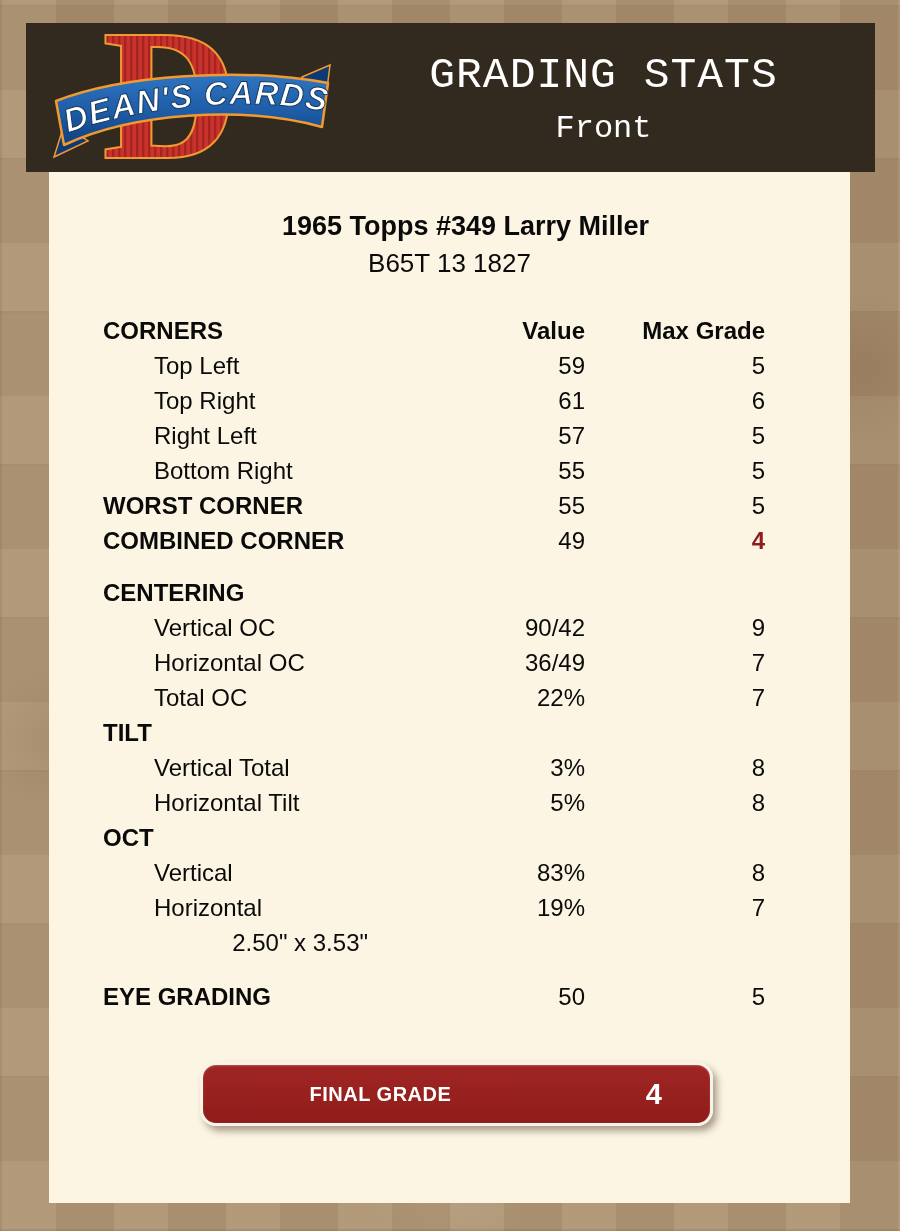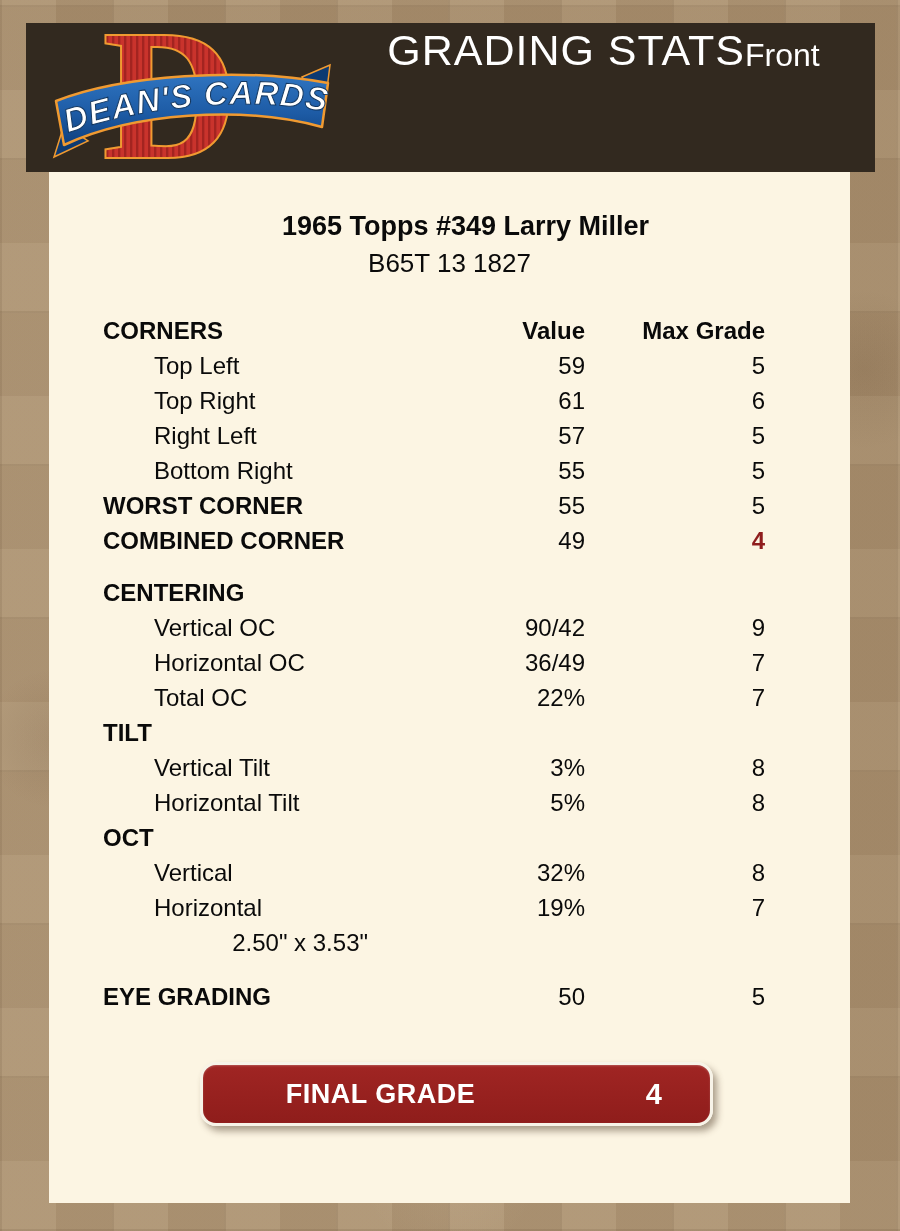--- a/index.html
+++ b/index.html
@@ -20,22 +20,22 @@
     position:absolute;left:49px;top:172px;width:801px;height:1031px;
     background:#fcf5e3;color:#0a0a0a;
   }
   .hdr{
     position:absolute;left:26px;top:23px;width:849px;height:149px;
     background:#32291f;display:flex;align-items:stretch;z-index:2;
   }
   .logo-wrap{width:306px;position:relative;}
   .logo-wrap svg{position:absolute;left:26px;top:4px;}
   .hdr-titles{
-    flex:1;display:flex;align-items:flex-start;justify-content:center;
-    color:#ffffff;padding-top:4px;
+    flex:1;display:flex;flex-direction:column;align-items:center;justify-content:center;
+    color:#ffffff;padding-top:4px;font-family:Liberation Mono, monospace;
   }
   .hdr-title{font-size:43px;letter-spacing:1px;line-height:1.1;}
   .hdr-sub{font-size:32px;margin-top:10px;}
   .card-title{margin-top:38px;text-align:center;font-size:27px;font-weight:bold;line-height:32px;padding-left:32px;}
   .card-code{margin-top:6px;text-align:center;font-size:26px;line-height:30px;}
   .gtable{margin-top:35px;padding-left:54px;}
   .trow{display:grid;grid-template-columns:322px 160px 180px;height:35px;align-items:center;font-size:24px;}
   .c-label{white-space:nowrap;}
   .c-label.ind{padding-left:51px;}
   .b{font-weight:bold;}
@@ -45,21 +45,21 @@
   .final-grade{
     position:absolute;left:151px;top:890px;width:507px;height:58px;
     background:linear-gradient(180deg,#a02523 0%,#8f1d1b 100%);
     border:3px solid #f7f3e8;border-radius:16px;
     box-shadow:4px 5px 7px rgba(70,52,30,0.45), inset 0 1px 2px rgba(255,255,255,0.22);
     cursor:pointer;
   }
   .fg-label{
     position:absolute;left:0;top:0;width:70%;height:100%;
     display:flex;align-items:center;justify-content:center;
-    color:#fff;font-weight:bold;font-size:27px;letter-spacing:0.5px;
+    color:#fff;font-weight:bold;font-size:20px;letter-spacing:0.5px;
   }
   .fg-value{
     position:absolute;right:48px;top:0;height:100%;
     display:flex;align-items:center;
     color:#fff;font-weight:bold;font-size:29px;
   }
 </style>
 </head>
 <body>
 
@@ -152,37 +152,37 @@
     <div class="c-label ind">Total OC</div>
     <div class="c-value">22%</div>
     <div class="c-max">7</div>
   </div>
       <div class="trow">
     <div class="c-label b">TILT</div>
     <div class="c-value"></div>
     <div class="c-max"></div>
   </div>
       <div class="trow">
-    <div class="c-label ind">Vertical Tilt</div>
+    <div class="c-label ind">Vertical Total</div>
     <div class="c-value">3%</div>
     <div class="c-max">8</div>
   </div>
       <div class="trow">
     <div class="c-label ind">Horizontal Tilt</div>
     <div class="c-value">5%</div>
     <div class="c-max">8</div>
   </div>
       <div class="trow">
     <div class="c-label b">OCT</div>
     <div class="c-value"></div>
     <div class="c-max"></div>
   </div>
       <div class="trow">
     <div class="c-label ind">Vertical</div>
-    <div class="c-value">32%</div>
+    <div class="c-value">83%</div>
     <div class="c-max">8</div>
   </div>
       <div class="trow">
     <div class="c-label ind">Horizontal</div>
     <div class="c-value">19%</div>
     <div class="c-max">7</div>
   </div>
       <div class="trow">
     <div class="c-value wide">2.50" x 3.53"</div>
     <div class="c-max"></div>

